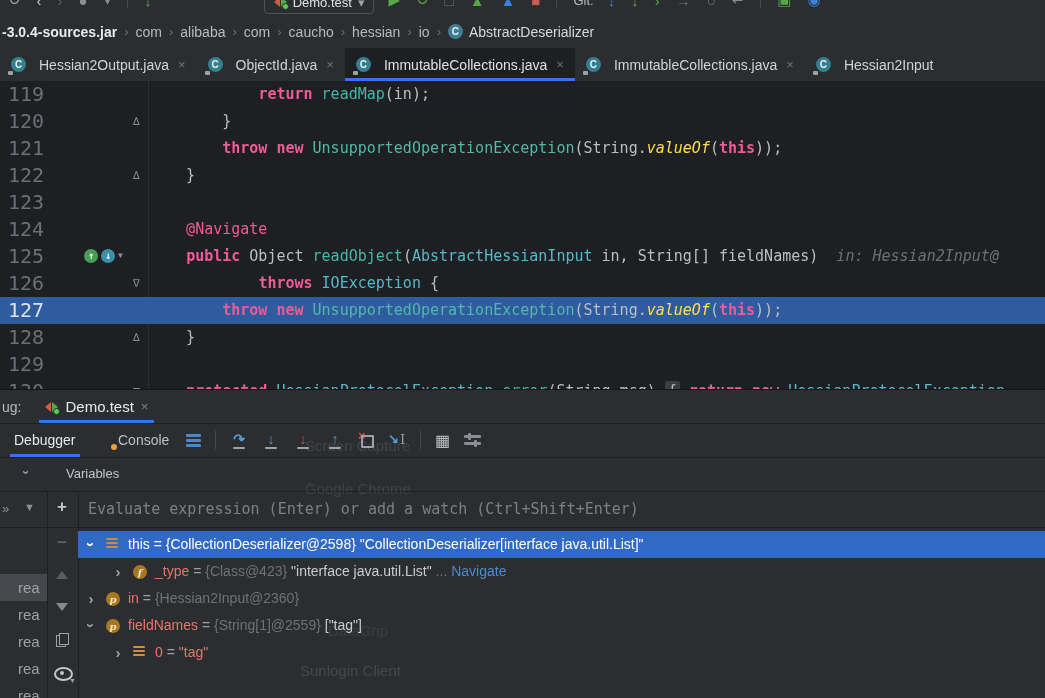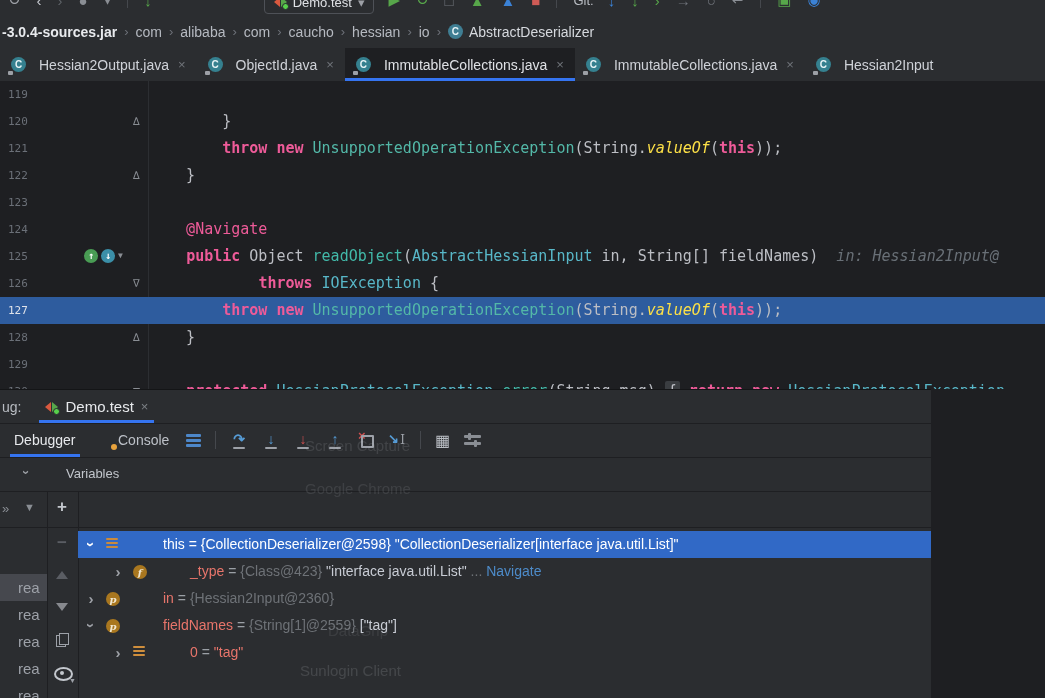--- a/index.html
+++ b/index.html
@@ -41,21 +41,21 @@
   .etab.active{background:#1e1f22;color:#dfe1e5;}
   .etab.active::after{content:"";position:absolute;left:0;right:0;bottom:0;height:3px;background:#3574f0;}
   .etab .classico{background:#35808f;}
   .etab .lock{position:absolute;left:8px;bottom:6px;width:5px;height:4px;background:#9da0a6;border-radius:1px;}
 
   
   #editor{position:absolute;left:0;top:81px;width:1045px;height:308px;background:#1e1f22;overflow:hidden;}
   #editor .gutline{position:absolute;left:148px;top:0;bottom:0;width:1px;background:#2c2e32;}
   .eline{position:relative;height:27px;line-height:27px;white-space:pre;
     font-family:"DejaVu Sans Mono",monospace;font-size:15px;color:#bcbec4;}
-  .eline .lnum{position:absolute;left:8px;top:0;width:40px;color:#6b7078;font-size:11px;}
+  .eline .lnum{position:absolute;left:8px;top:0;width:40px;color:#6b7078;font-size:20px;}
   .eline.exec{background:#2e5c9e;}
   .eline.exec .lnum{color:#dfe3ea;}
   .eline .code{position:absolute;left:150px;top:0;white-space:pre;}
   .tk-kw{color:#ee5b99;font-weight:bold;}
   .tk-pln{color:#bcbec4;}
   .tk-cls{color:#58b7c8;}
   .tk-clsT{color:#53b8a8;}
   .tk-meth{color:#42b9a9;}
   .tk-stm{color:#fde047;font-style:italic;}
   .tk-ann{color:#ee5b99;}
@@ -66,21 +66,21 @@
   .ovr{width:14px;height:14px;border-radius:50%;color:#fff;font-size:10px;line-height:14px;
     text-align:center;font-weight:bold;}
   .ovr.up{background:#499c54;}
   .ovr.down{background:#3b8fa8;}
   .ovr-dd{color:#8a8e94;font-size:8px;line-height:14px;}
 
   
   .ghost{position:absolute;color:#c9ccd1;font-size:15px;pointer-events:none;white-space:nowrap;}
 
   
-  #debug{position:absolute;left:0;top:389px;width:931px;height:309px;background:#2b2d30;
+  #debug{position:absolute;left:0;top:389px;width:1045px;height:309px;background:#2b2d30;
     border-top:1px solid #141517;}
   #dbg-row1{position:absolute;left:0;top:0;width:1045px;height:33px;border-bottom:1px solid #1e1f22;
     display:flex;align-items:center;}
   #dbg-label{color:#b8bcc2;font-size:14px;margin-left:2px;}
   #dbg-session{display:flex;align-items:center;gap:7px;margin-left:18px;height:100%;position:relative;
     padding:0 6px;}
   #dbg-session .lbl{color:#e7e9ec;font-size:15px;}
   #dbg-session .close{color:#7c8085;font-size:13px;}
   #dbg-session::after{content:"";position:absolute;left:0;right:0;bottom:0;height:3px;background:#3574f0;}
   #dbg-row2{position:absolute;left:0;top:33px;width:1045px;height:34px;border-bottom:1px solid #1e1f22;}
@@ -148,21 +148,21 @@
   #var-tree{position:absolute;left:78px;top:137px;right:0;bottom:0;overflow:hidden;}
   .trow{position:relative;height:27px;line-height:27px;font-size:14px;white-space:nowrap;}
   .trow.selected{background:#3169c6;}
   .trow.selected span{color:#fff !important;}
   .chev{position:absolute;top:0;color:#9da0a6;font-size:15px;font-weight:bold;display:inline-block;width:10px;text-align:center;}
   .chev.open{transform:rotate(90deg);}
   .vico{position:absolute;top:7px;}
   .ic-bars i{display:block;width:12px;height:2px;margin-bottom:2px;background:#c98a3d;border-radius:1px;}
   .ic-circle{display:flex;align-items:center;justify-content:center;width:14px;height:14px;border-radius:50%;
     background:#a9771f;color:#f2e8d2;font-size:10px;font-style:italic;font-weight:bold;font-family:"DejaVu Serif",serif;}
-  .ttext{position:absolute;top:0;margin-left:35px;}
+  .ttext{position:absolute;top:0;}
   .p-name{color:#e8756b;}
   .p-eq{color:#9ba0a6;}
   .p-ref{color:#6e7277;}
   .p-str{color:#c8ccd4;}
   .p-link{color:#4d8bc9;}
 </style>
 </head>
 <body>
 
 <div id="stage">
@@ -254,21 +254,21 @@
       <div class="etab" style="position: relative;">
         <span class="classico">C</span>
         <span class="lock"></span>
         <span>Hessian2Input</span>
       </div>
     </div>
 
   <div id="editor">
     <div class="gutline"></div>
     <div id="elines">
-        <div class="eline"><span class="lnum">119</span></div>
+        <div class="eline"><span class="lnum">119</span><span class="code"><span class="tk-pln">            </span><span class="tk-kw">return</span><span class="tk-pln"> </span><span class="tk-meth">readMap</span><span class="tk-pln">(in);</span></span></div>
         <div class="eline"><span class="lnum">120</span><span class="gmark">∆</span><span class="code"><span class="tk-pln">        }</span></span></div>
         <div class="eline"><span class="lnum">121</span><span class="code"><span class="tk-pln">        </span><span class="tk-kw">throw</span><span class="tk-pln"> </span><span class="tk-kw">new</span><span class="tk-pln"> </span><span class="tk-clsT">UnsupportedOperationException</span><span class="tk-pln">(String.</span><span class="tk-stm">valueOf</span><span class="tk-pln">(</span><span class="tk-kw">this</span><span class="tk-pln">));</span></span></div>
         <div class="eline"><span class="lnum">122</span><span class="gmark">∆</span><span class="code"><span class="tk-pln">    }</span></span></div>
         <div class="eline"><span class="lnum">123</span><span class="code"></span></div>
         <div class="eline"><span class="lnum">124</span><span class="code"><span class="tk-ann">    @Navigate</span></span></div>
         <div class="eline"><span class="lnum">125</span><span class="ovr-icons"><span class="ovr up">↑</span><span class="ovr down">↓</span><span class="ovr-dd">▼</span></span><span class="code"><span class="tk-pln">    </span><span class="tk-kw">public</span><span class="tk-pln"> Object </span><span class="tk-meth">readObject</span><span class="tk-pln">(</span><span class="tk-cls">AbstractHessianInput</span><span class="tk-pln"> in, String[] fieldNames)</span><span class="tk-hint">  in: Hessian2Input@</span></span></div>
         <div class="eline"><span class="lnum">126</span><span class="gmark">∇</span><span class="code"><span class="tk-pln">            </span><span class="tk-kw">throws</span><span class="tk-pln"> </span><span class="tk-cls">IOException</span><span class="tk-pln"> {</span></span></div>
         <div class="eline exec"><span class="lnum">127</span><span class="code"><span class="tk-pln">        </span><span class="tk-kw">throw</span><span class="tk-pln"> </span><span class="tk-kw">new</span><span class="tk-pln"> </span><span class="tk-clsT">UnsupportedOperationException</span><span class="tk-pln">(String.</span><span class="tk-stm">valueOf</span><span class="tk-pln">(</span><span class="tk-kw">this</span><span class="tk-pln">));</span></span></div>
         <div class="eline"><span class="lnum">128</span><span class="gmark">∆</span><span class="code"><span class="tk-pln">    }</span></span></div>
         <div class="eline"><span class="lnum">129</span><span class="code"></span></div>
@@ -340,20 +340,21 @@
     </div>
 
     <div id="var-header">
       <span id="var-collapse">›</span>
       <span id="var-title">Variables</span>
     </div>
 
     <div id="eval-row">
       <span id="frames-chev1">»</span>
       <span id="frames-chev2">▼</span>
+      <div id="eval-input">Evaluate expression (Enter) or add a watch (Ctrl+Shift+Enter)</div>
     </div>
 
     <div id="frames-strip">
         <div class="frow sel" style="top: 83px;">rea</div>
         <div class="frow" style="top: 110px;">rea</div>
         <div class="frow" style="top: 137px;">rea</div>
         <div class="frow" style="top: 164px;">rea</div>
         <div class="frow" style="top: 191px;">rea</div>
       </div>
 

